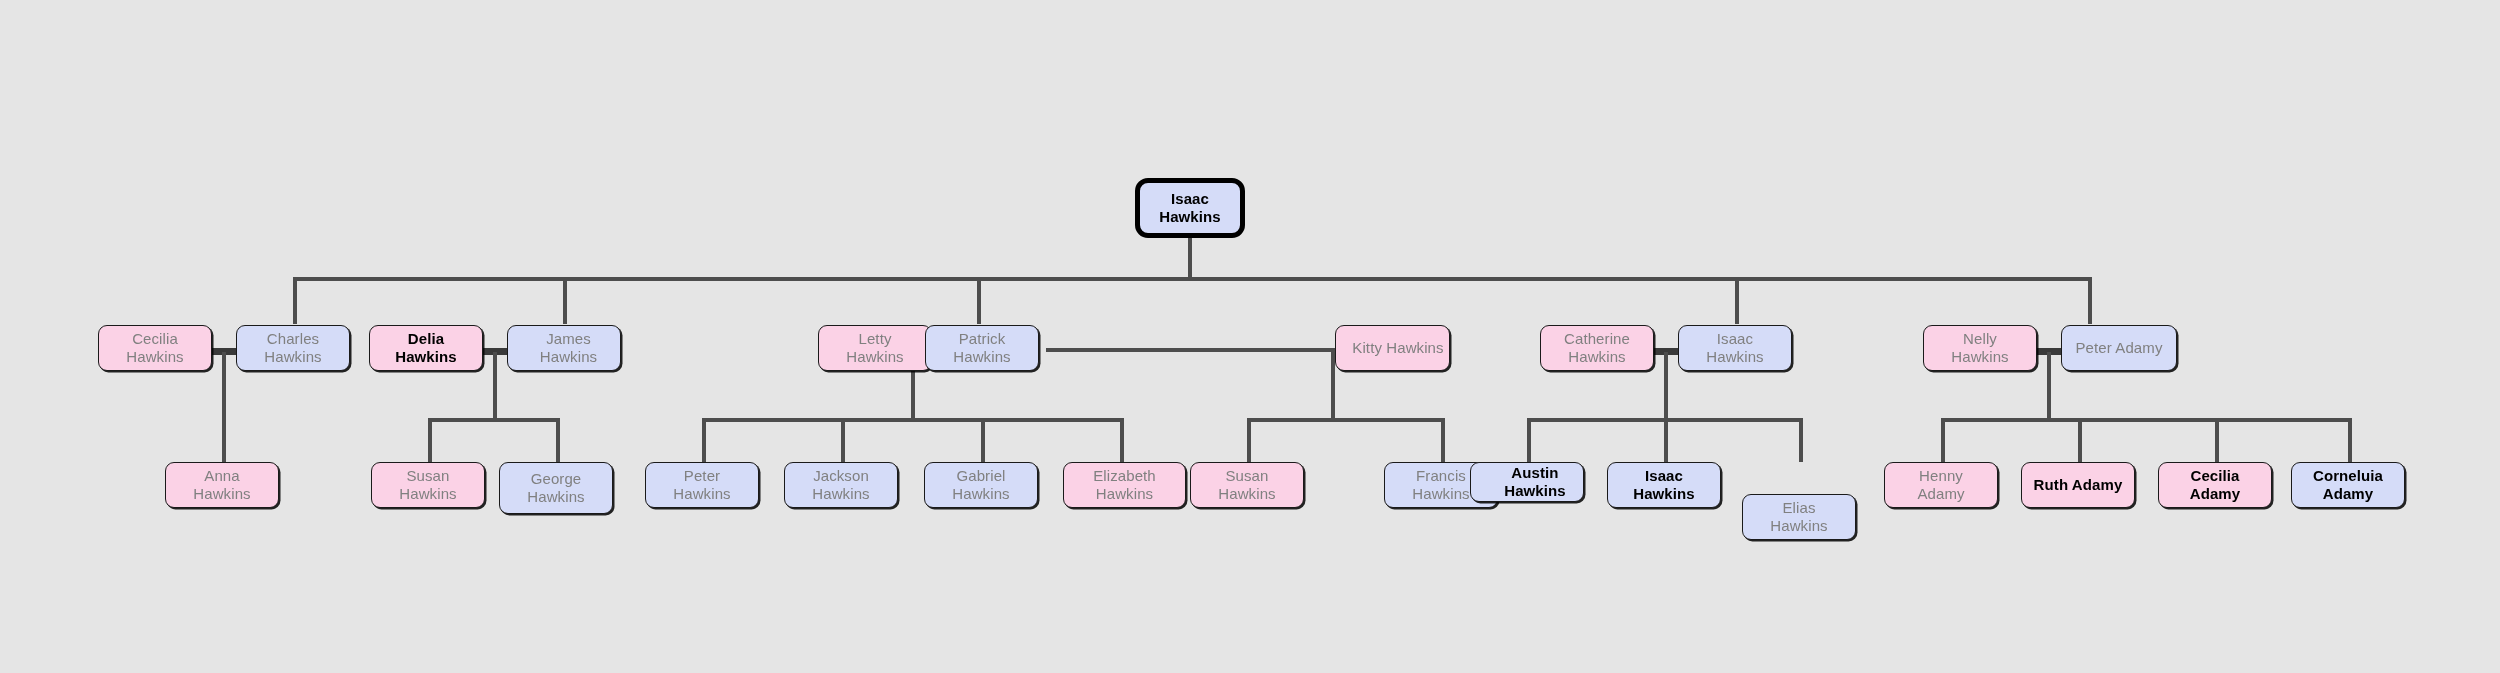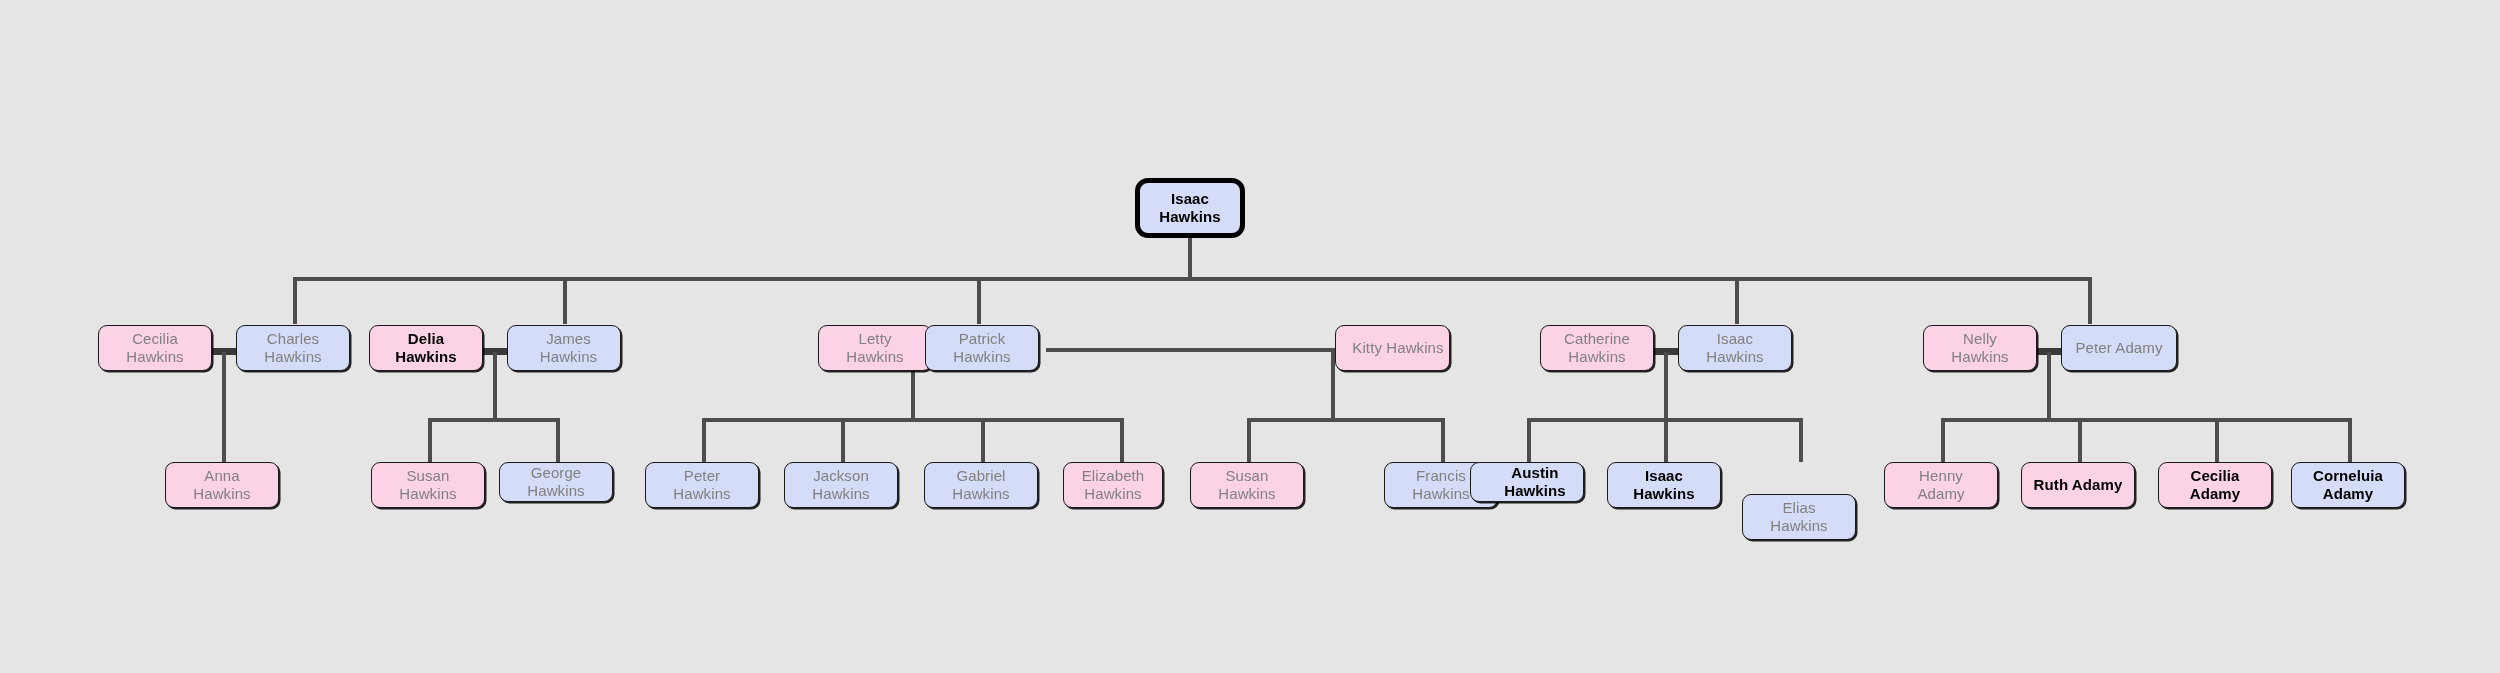--- a/index.html
+++ b/index.html
@@ -159,37 +159,37 @@
   </div>
 
   <div class="node f dim" style="left:165px;top:462px;width:114px;height:46px;">
     <span>Anna
 Hawkins</span>
   </div>
   <div class="node f dim" style="left:371px;top:462px;width:114px;height:46px;">
     <span>Susan
 Hawkins</span>
   </div>
-  <div class="node m dim" style="left:499px;top:462px;width:114px;height:40px;text-align:center;">
+  <div class="node m dim" style="left:499px;top:462px;width:114px;height:52px;text-align:center;">
     <span>George
 Hawkins</span>
   </div>
   <div class="node m dim" style="left:645px;top:462px;width:114px;height:46px;">
     <span>Peter
 Hawkins</span>
   </div>
   <div class="node m dim" style="left:784px;top:462px;width:114px;height:46px;">
     <span>Jackson
 Hawkins</span>
   </div>
   <div class="node m dim" style="left:924px;top:462px;width:114px;height:46px;">
     <span>Gabriel
 Hawkins</span>
   </div>
-  <div class="node f dim" style="left:1063px;top:462px;width:100px;height:46px;">
+  <div class="node f dim" style="left:1063px;top:462px;width:123px;height:46px;">
     <span>Elizabeth
 Hawkins</span>
   </div>
   <div class="node f dim" style="left:1190px;top:462px;width:114px;height:46px;">
     <span>Susan
 Hawkins</span>
   </div>
   <div class="node m dim" style="left:1384px;top:462px;width:114px;height:46px;">
     <span>Francis
 Hawkins</span>

